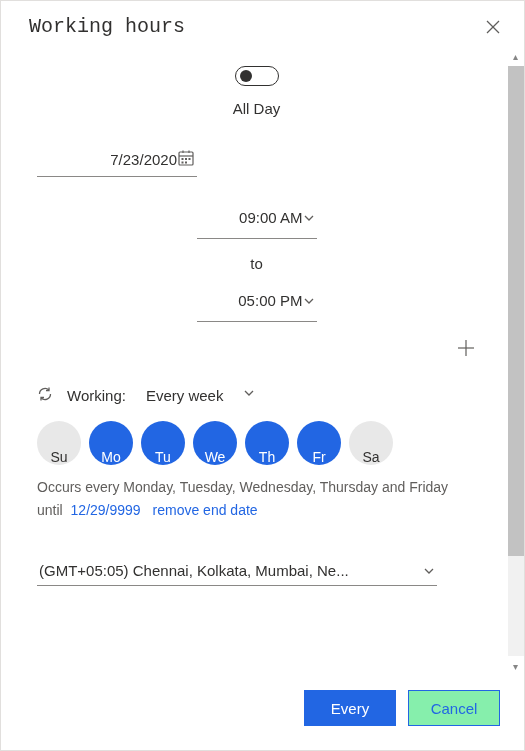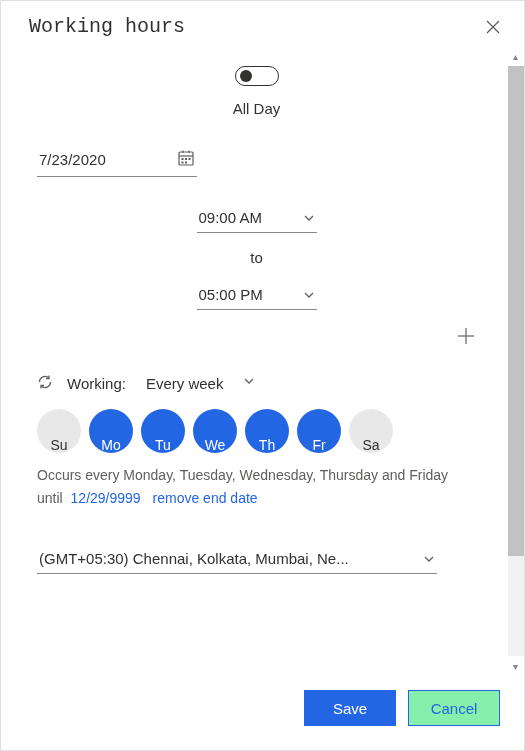--- a/index.html
+++ b/index.html
@@ -94,36 +94,36 @@
     width: 12px; height: 12px;
     background: #323130;
     border-radius: 50%;
     position: absolute;
     top: 3px; left: 4px;
   }
   .toggle-label { font-size: 15px; color:#323130; }
 
   
   .date-field {
-    display:flex; align-items:center; justify-content:space-between;
+    display:flex; align-items:center; justify-content:flex-end;
     width: 160px;
     border-bottom: 1px solid #8a8886;
     padding: 4px 2px 6px 2px;
     cursor:pointer;
   }
   .date-text { font-size: 15px; color:#323130; }
   .cal-icon svg { width:18px; height:18px; color:#605e5c; }
 
   
   .time-row { display:flex; align-items:center; gap: 16px; }
   .time-field {
-    display:flex; align-items:center; justify-content:space-between;
+    display:flex; align-items:center; justify-content:flex-end;
     width: 120px;
     border-bottom: 1px solid #8a8886;
-    padding: 4px 2px 6px 2px;
+    padding: 4px 2px 12px 2px;
     cursor:pointer;
   }
   .time-text { font-size: 15px; }
   .chev { color:#605e5c; }
   .chev svg { width:12px; height:12px; display:block; }
   .to-label { font-size: 15px; color:#323130; padding:0 4px; }
   .plus {
     margin-left: auto;
     width: 20px; height:20px;
     cursor:pointer;
@@ -299,37 +299,37 @@
 
       <div class="occurs-text">Occurs every Monday, Tuesday, Wednesday, Thursday and Friday</div>
       <div class="until-line">
         <span>until</span>
         <span class="until-date">12/29/9999</span>
         <span class="remove-end">remove end date</span>
       </div>
 
       <div class="tz-row">
         <div class="tz-field">
-          <span class="tz-text">(GMT+05:30) Chennai, Kolkata, Mumbai, Ne...</span>
+          <span class="tz-text">(GMT+05:05) Chennai, Kolkata, Mumbai, Ne...</span>
           <span class="chev">
             <svg viewBox="0 0 12 12" fill="none" stroke="currentColor" stroke-width="1.3">
                 <polyline points="2,4 6,8 10,4"></polyline>
               </svg>
           </span>
         </div>
       </div>
 
     </div>
 
     <div class="scrollbar">
       <div class="scroll-arrow">▴</div>
       <div class="scroll-track">
         <div class="scroll-thumb"></div>
       </div>
       <div class="scroll-arrow">▾</div>
     </div>
   </div>
 
   <div class="footer">
-    <div class="btn btn-primary">Save</div>
+    <div class="btn btn-primary">Every</div>
     <div class="btn btn-secondary">Cancel</div>
   </div>
 </div>
 
 </body></html>

